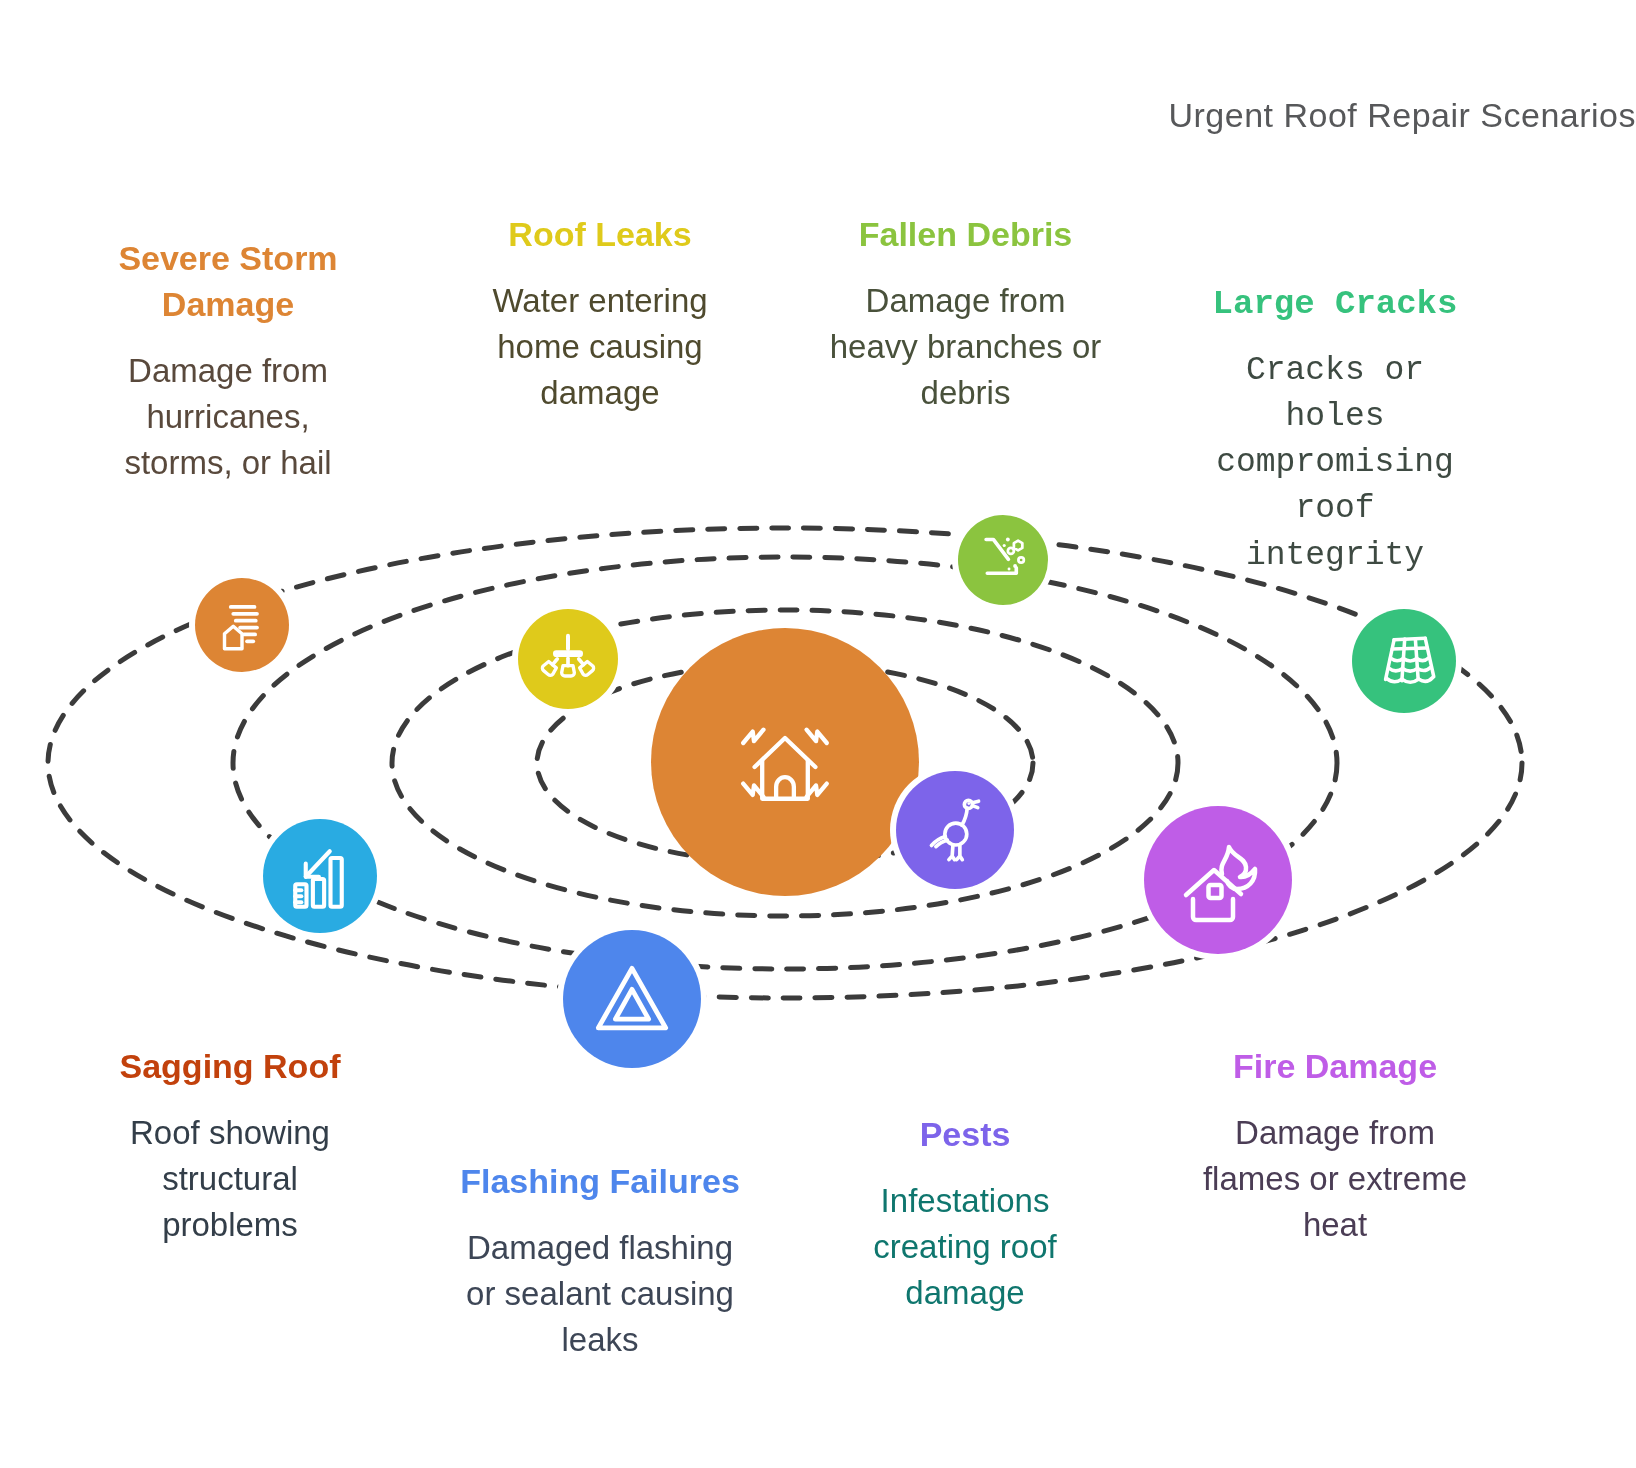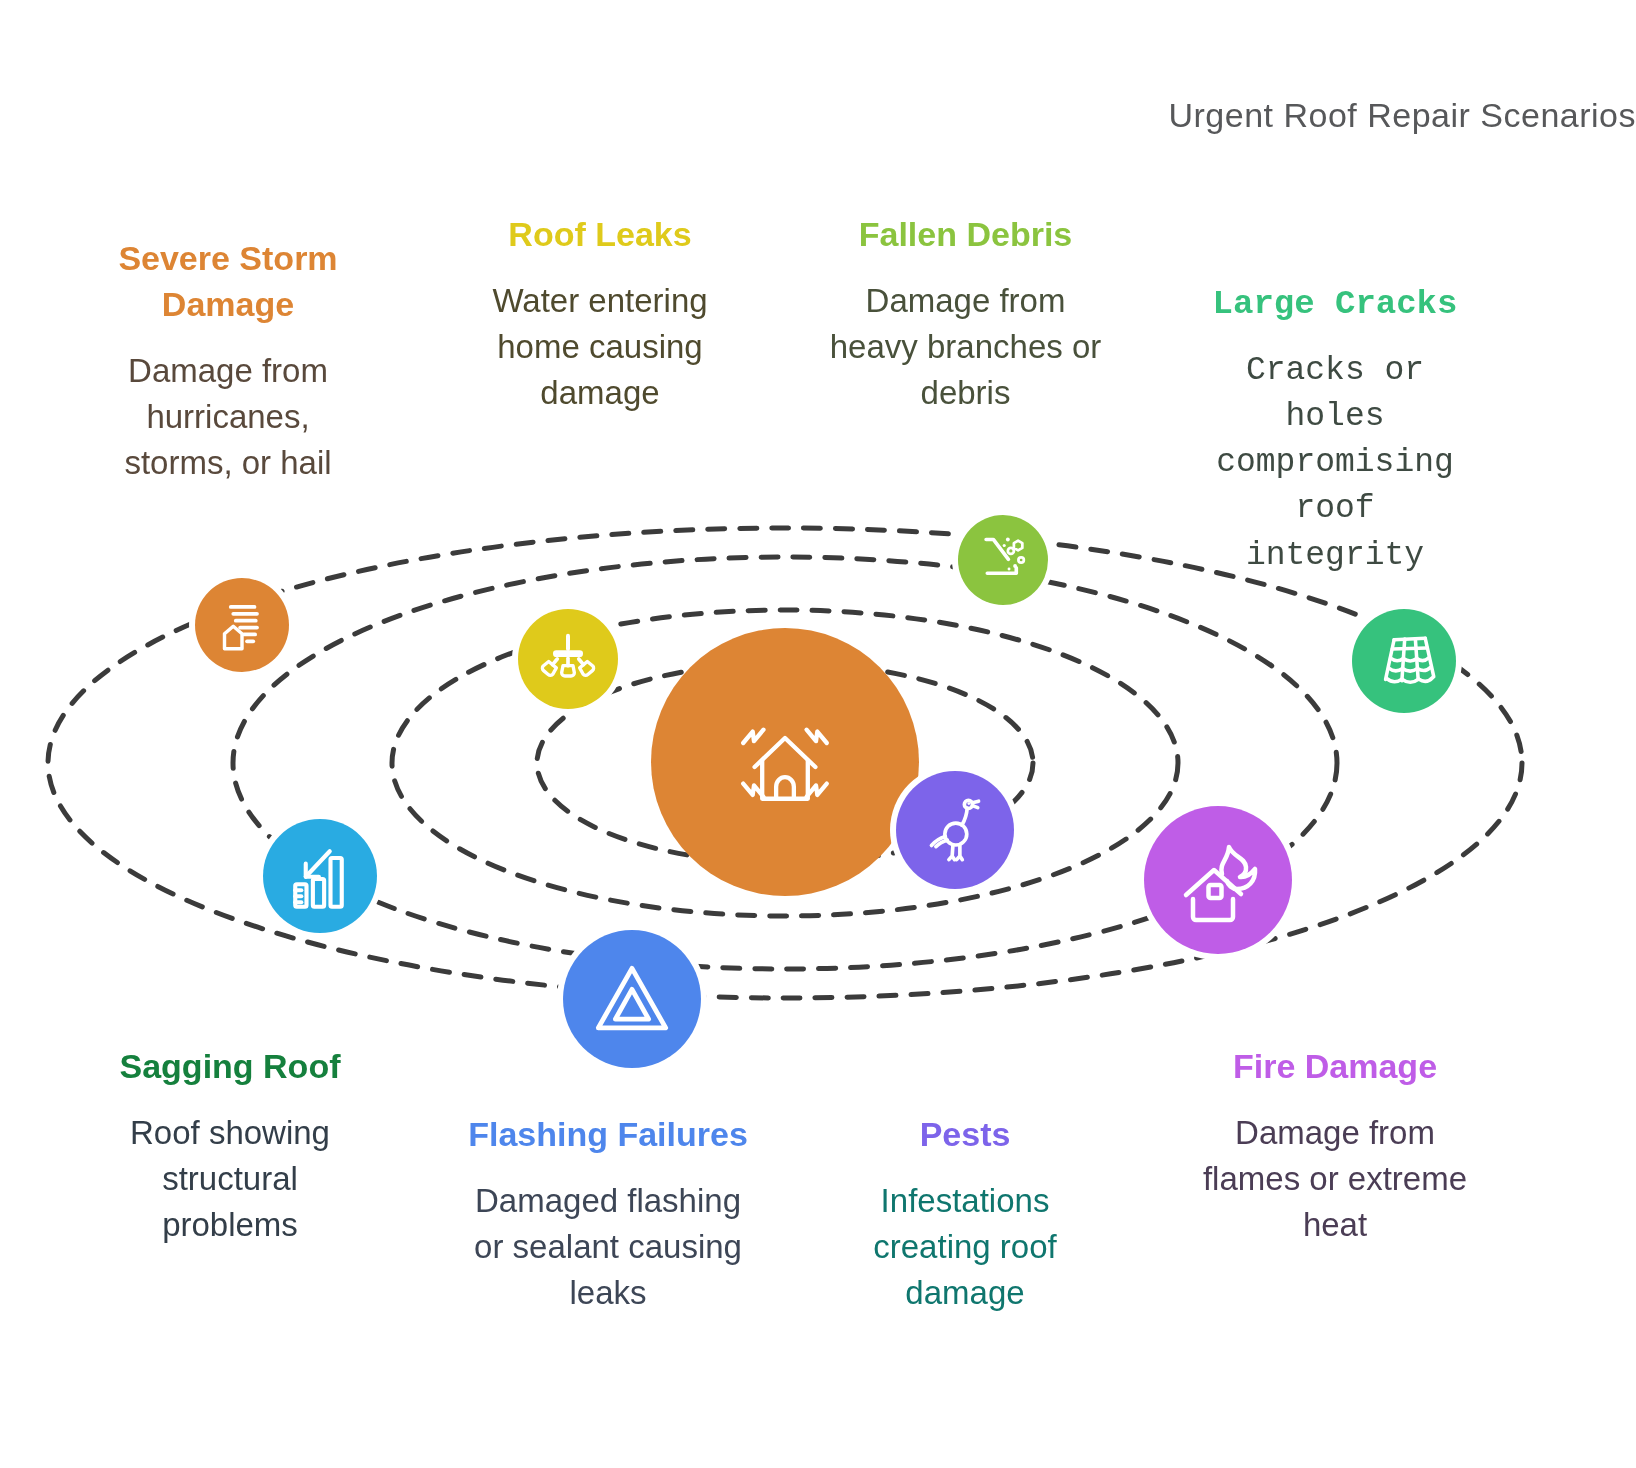--- a/index.html
+++ b/index.html
@@ -187,25 +187,25 @@
     <h2 style="color: rgb(139, 196, 63);">Fallen Debris</h2>
     <p style="color: rgb(73, 81, 59);">Damage from heavy branches or debris</p>
   </section>
 
   <section class="scenario" style="left:1215px; top:282px; width:240px;font-family:Liberation Mono, monospace;">
     <h2 style="color: rgb(54, 194, 125);">Large Cracks</h2>
     <p style="color: rgb(62, 74, 66);">Cracks or holes compromising roof integrity</p>
   </section>
 
   <section class="scenario" style="left:100px; top:1044px; width:260px;">
-    <h2 style="color: #15803d;">Sagging Roof</h2>
+    <h2 style="color: #c2410c;">Sagging Roof</h2>
     <p style="color: rgb(51, 62, 73);">Roof showing structural problems</p>
   </section>
 
-  <section class="scenario" style="left:460px; top:1112px; width:280px;margin-left:8px;">
+  <section class="scenario" style="left:460px; top:1159px; width:280px;">
     <h2 style="color: rgb(78, 134, 236);">Flashing Failures</h2>
     <p style="color: rgb(61, 70, 86);">Damaged flashing or sealant causing leaks</p>
   </section>
 
   <section class="scenario" style="left:845px; top:1112px; width:240px;">
     <h2 style="color: rgb(125, 100, 234);">Pests</h2>
     <p style="color: #0f766e; margin-top: 20px;">Infestations creating roof damage</p>
   </section>
 
   <section class="scenario" style="left:1199px; top:1044px; width:272px;">

